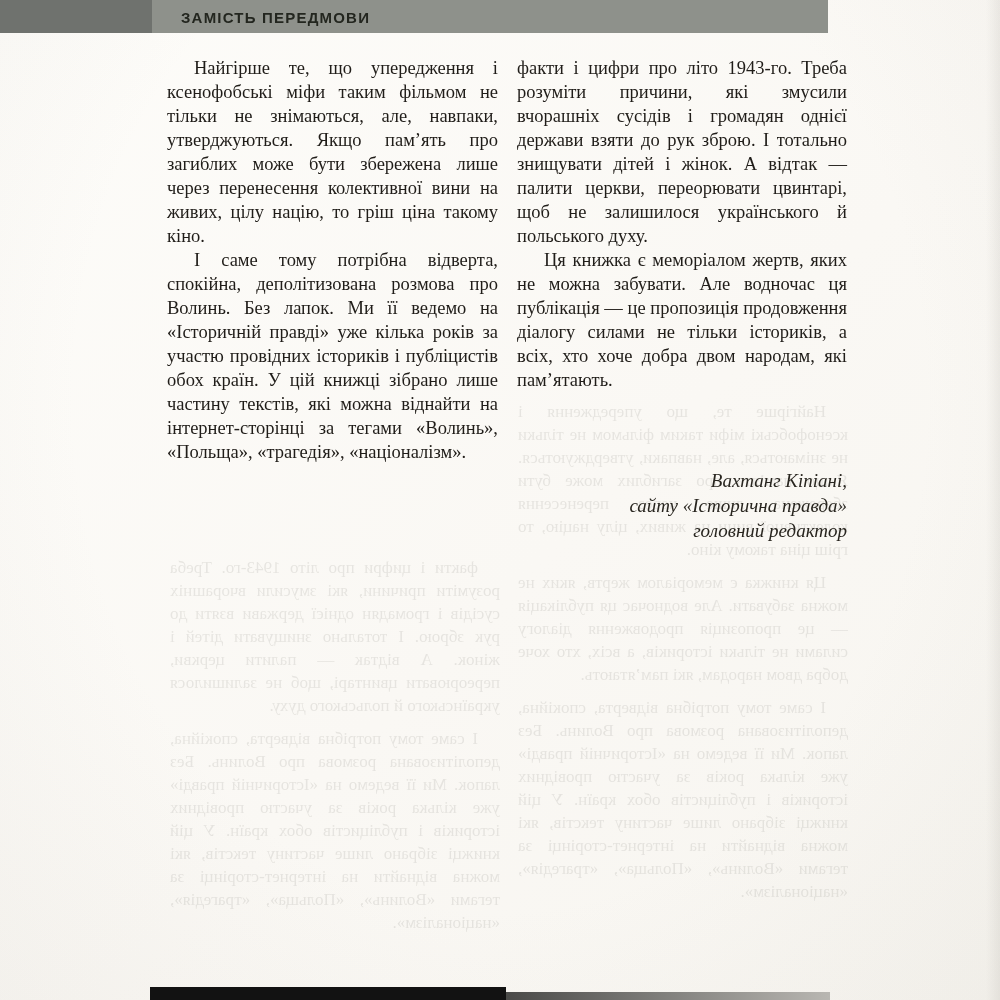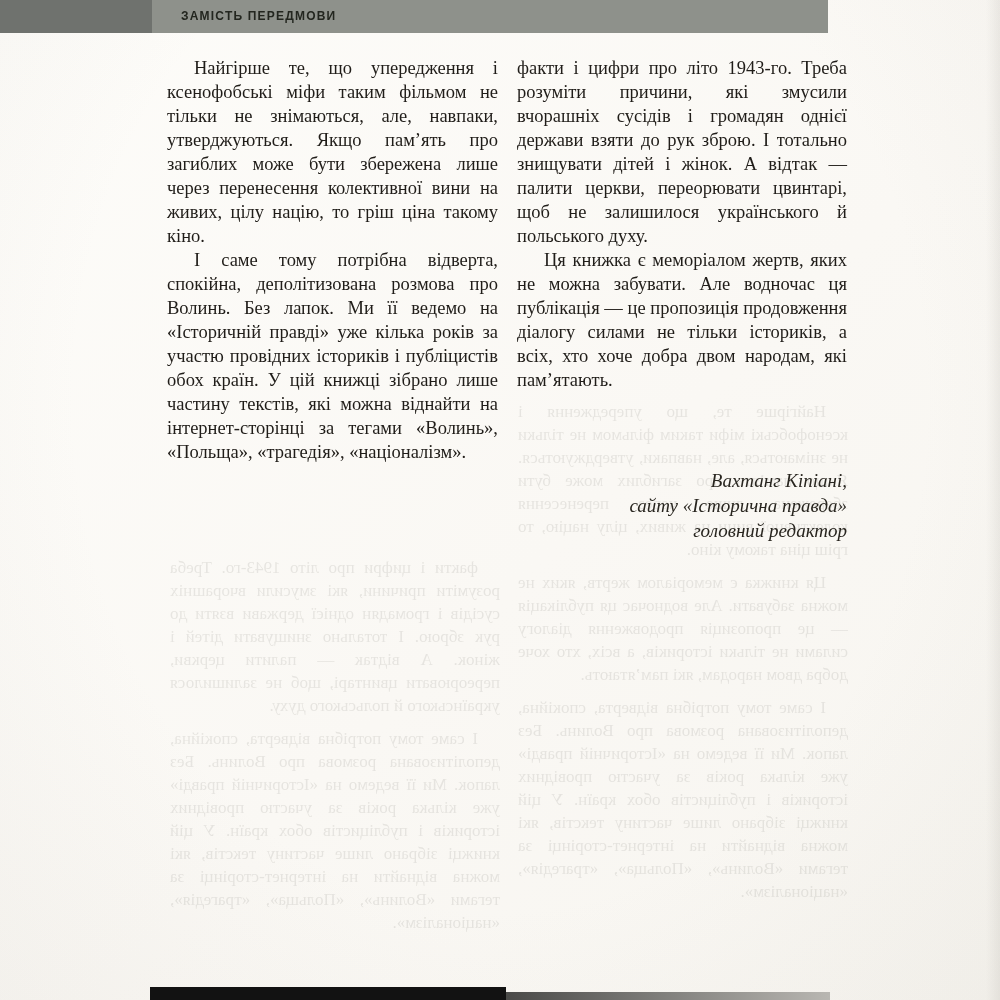--- a/index.html
+++ b/index.html
@@ -29,21 +29,21 @@
   .band-dark {
     position: absolute;
     top: 0; left: 0;
     width: 152px; height: 33px;
     background: #6f726e;
   }
   .header-label {
     position: absolute;
     left: 181px; top: 9px;
     font-family: "Liberation Sans", "DejaVu Sans", sans-serif;
-    font-size: 12px;
+    font-size: 15px;
     font-weight: 700;
     letter-spacing: 1.2px;
     color: #23261f;
   }
 
   
   .col {
     position: absolute;
     top: 56px;
     text-align: justify;

